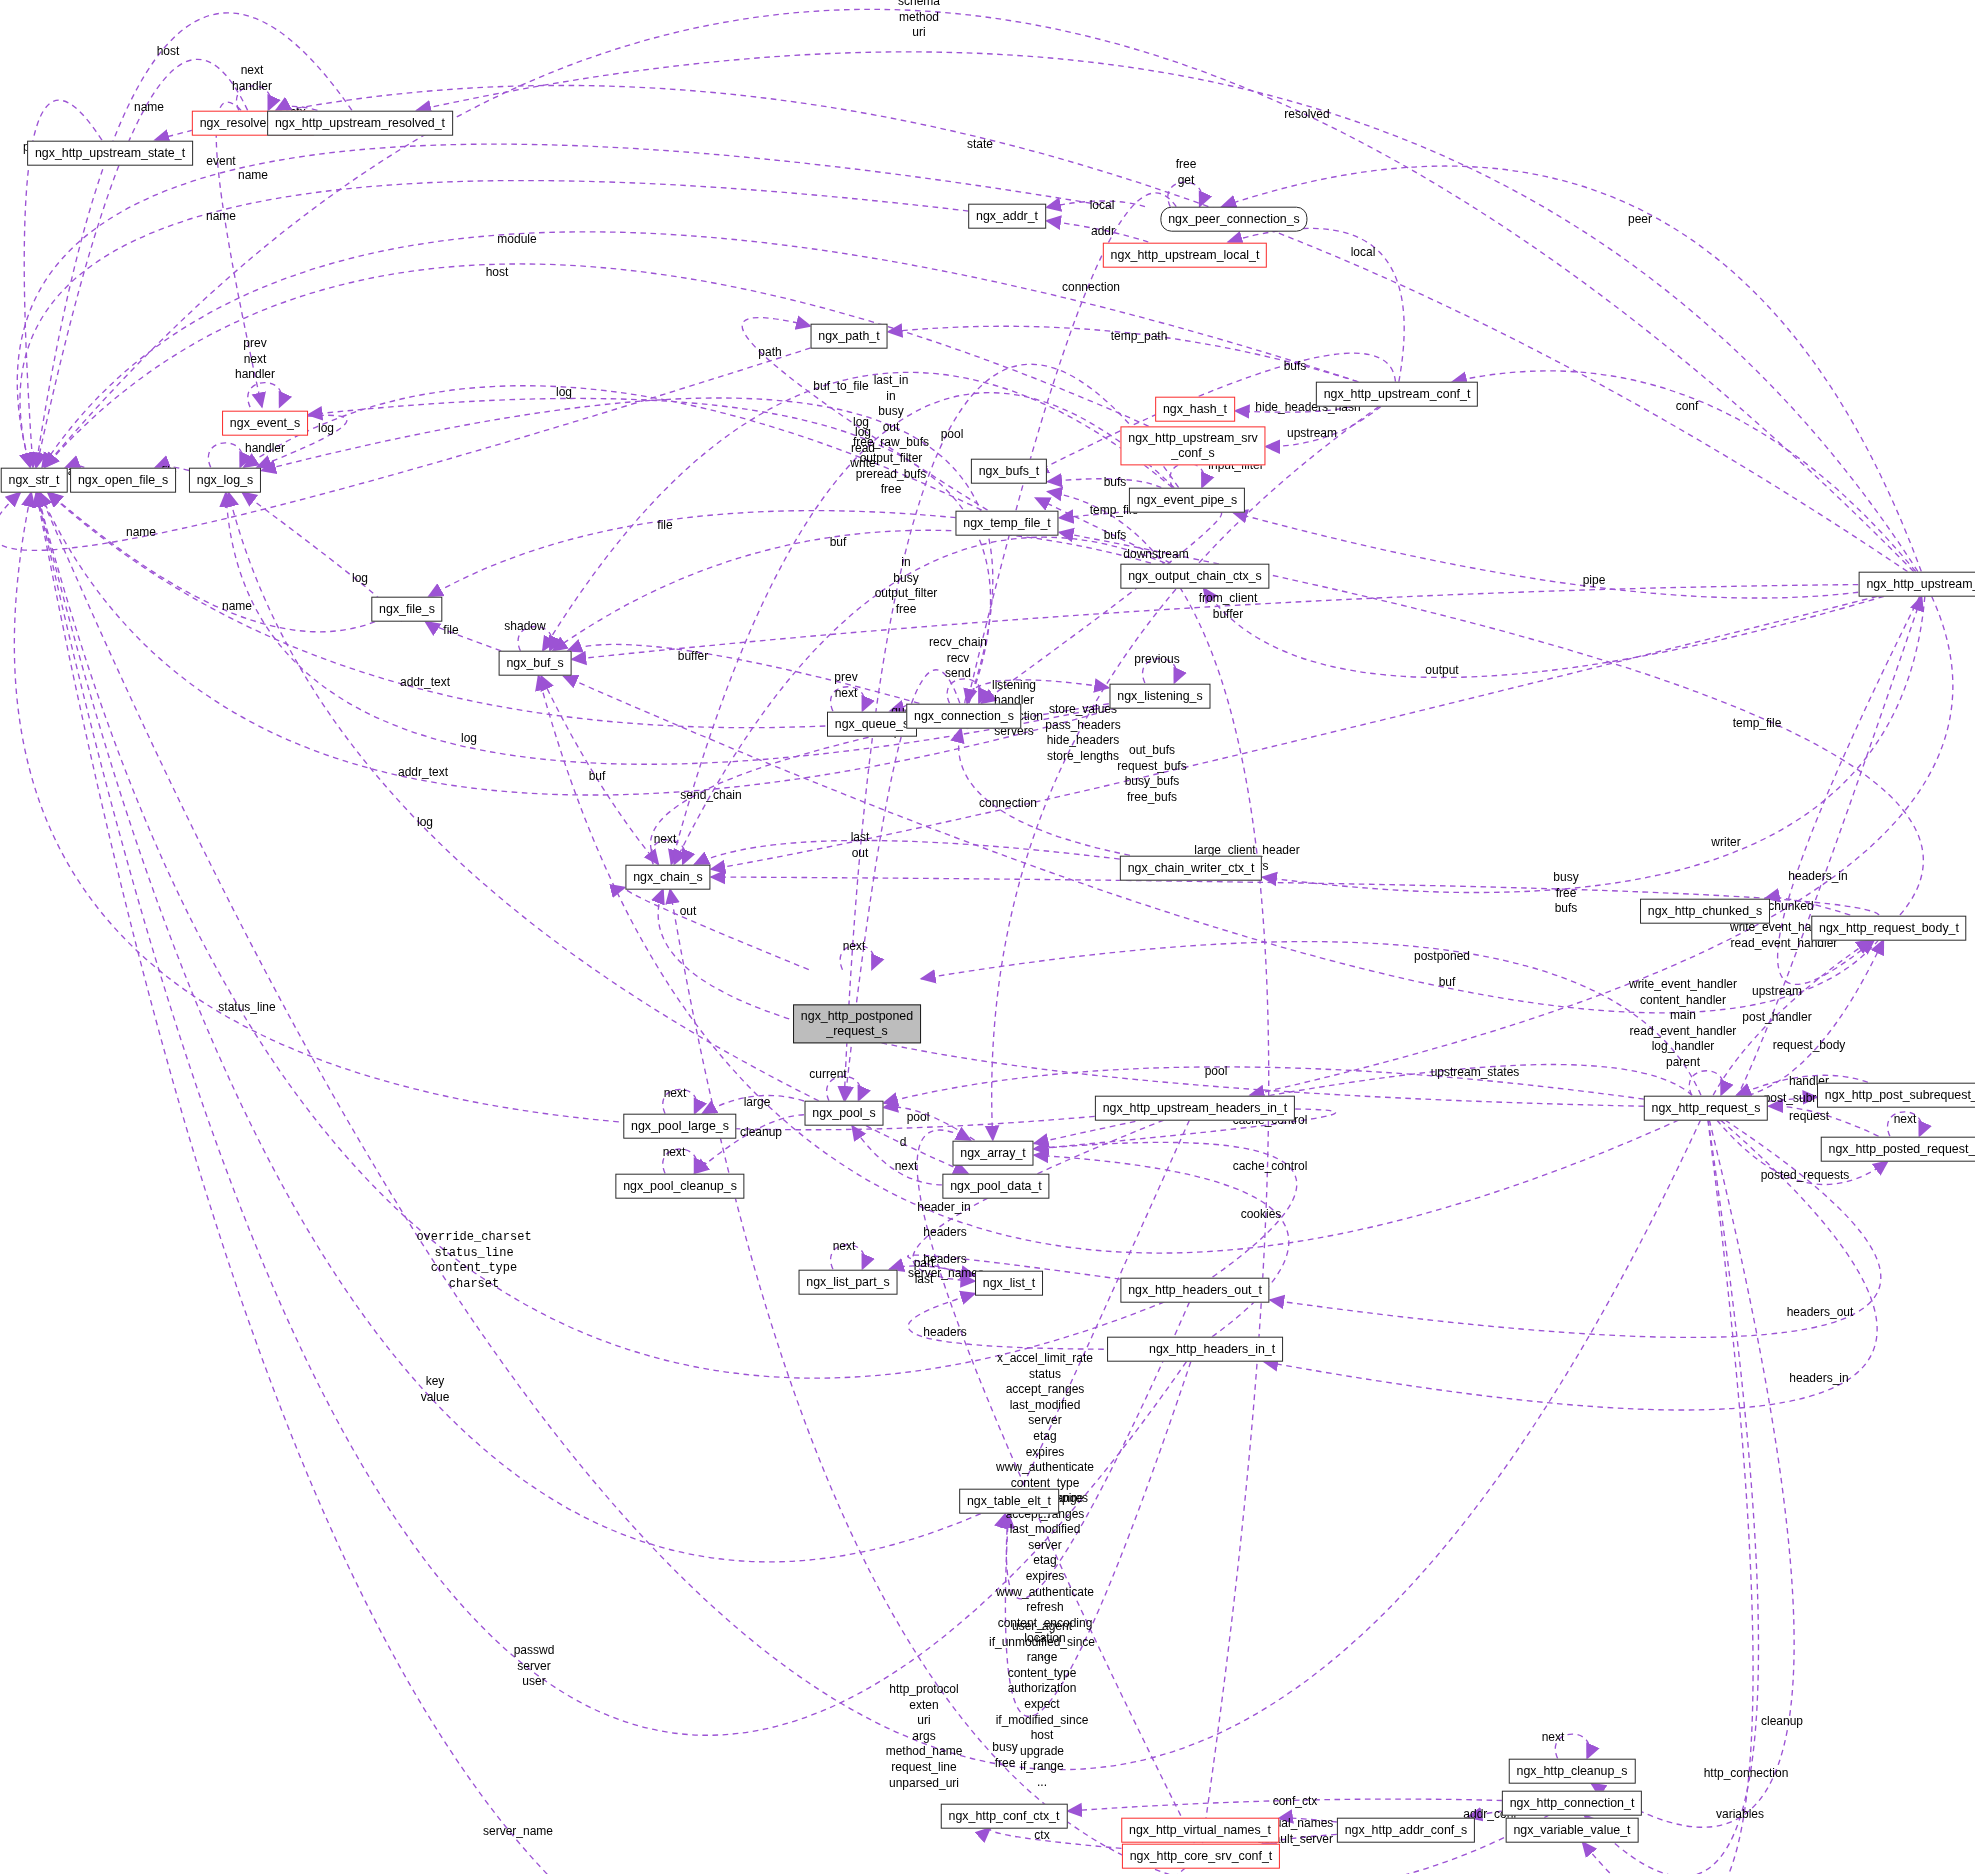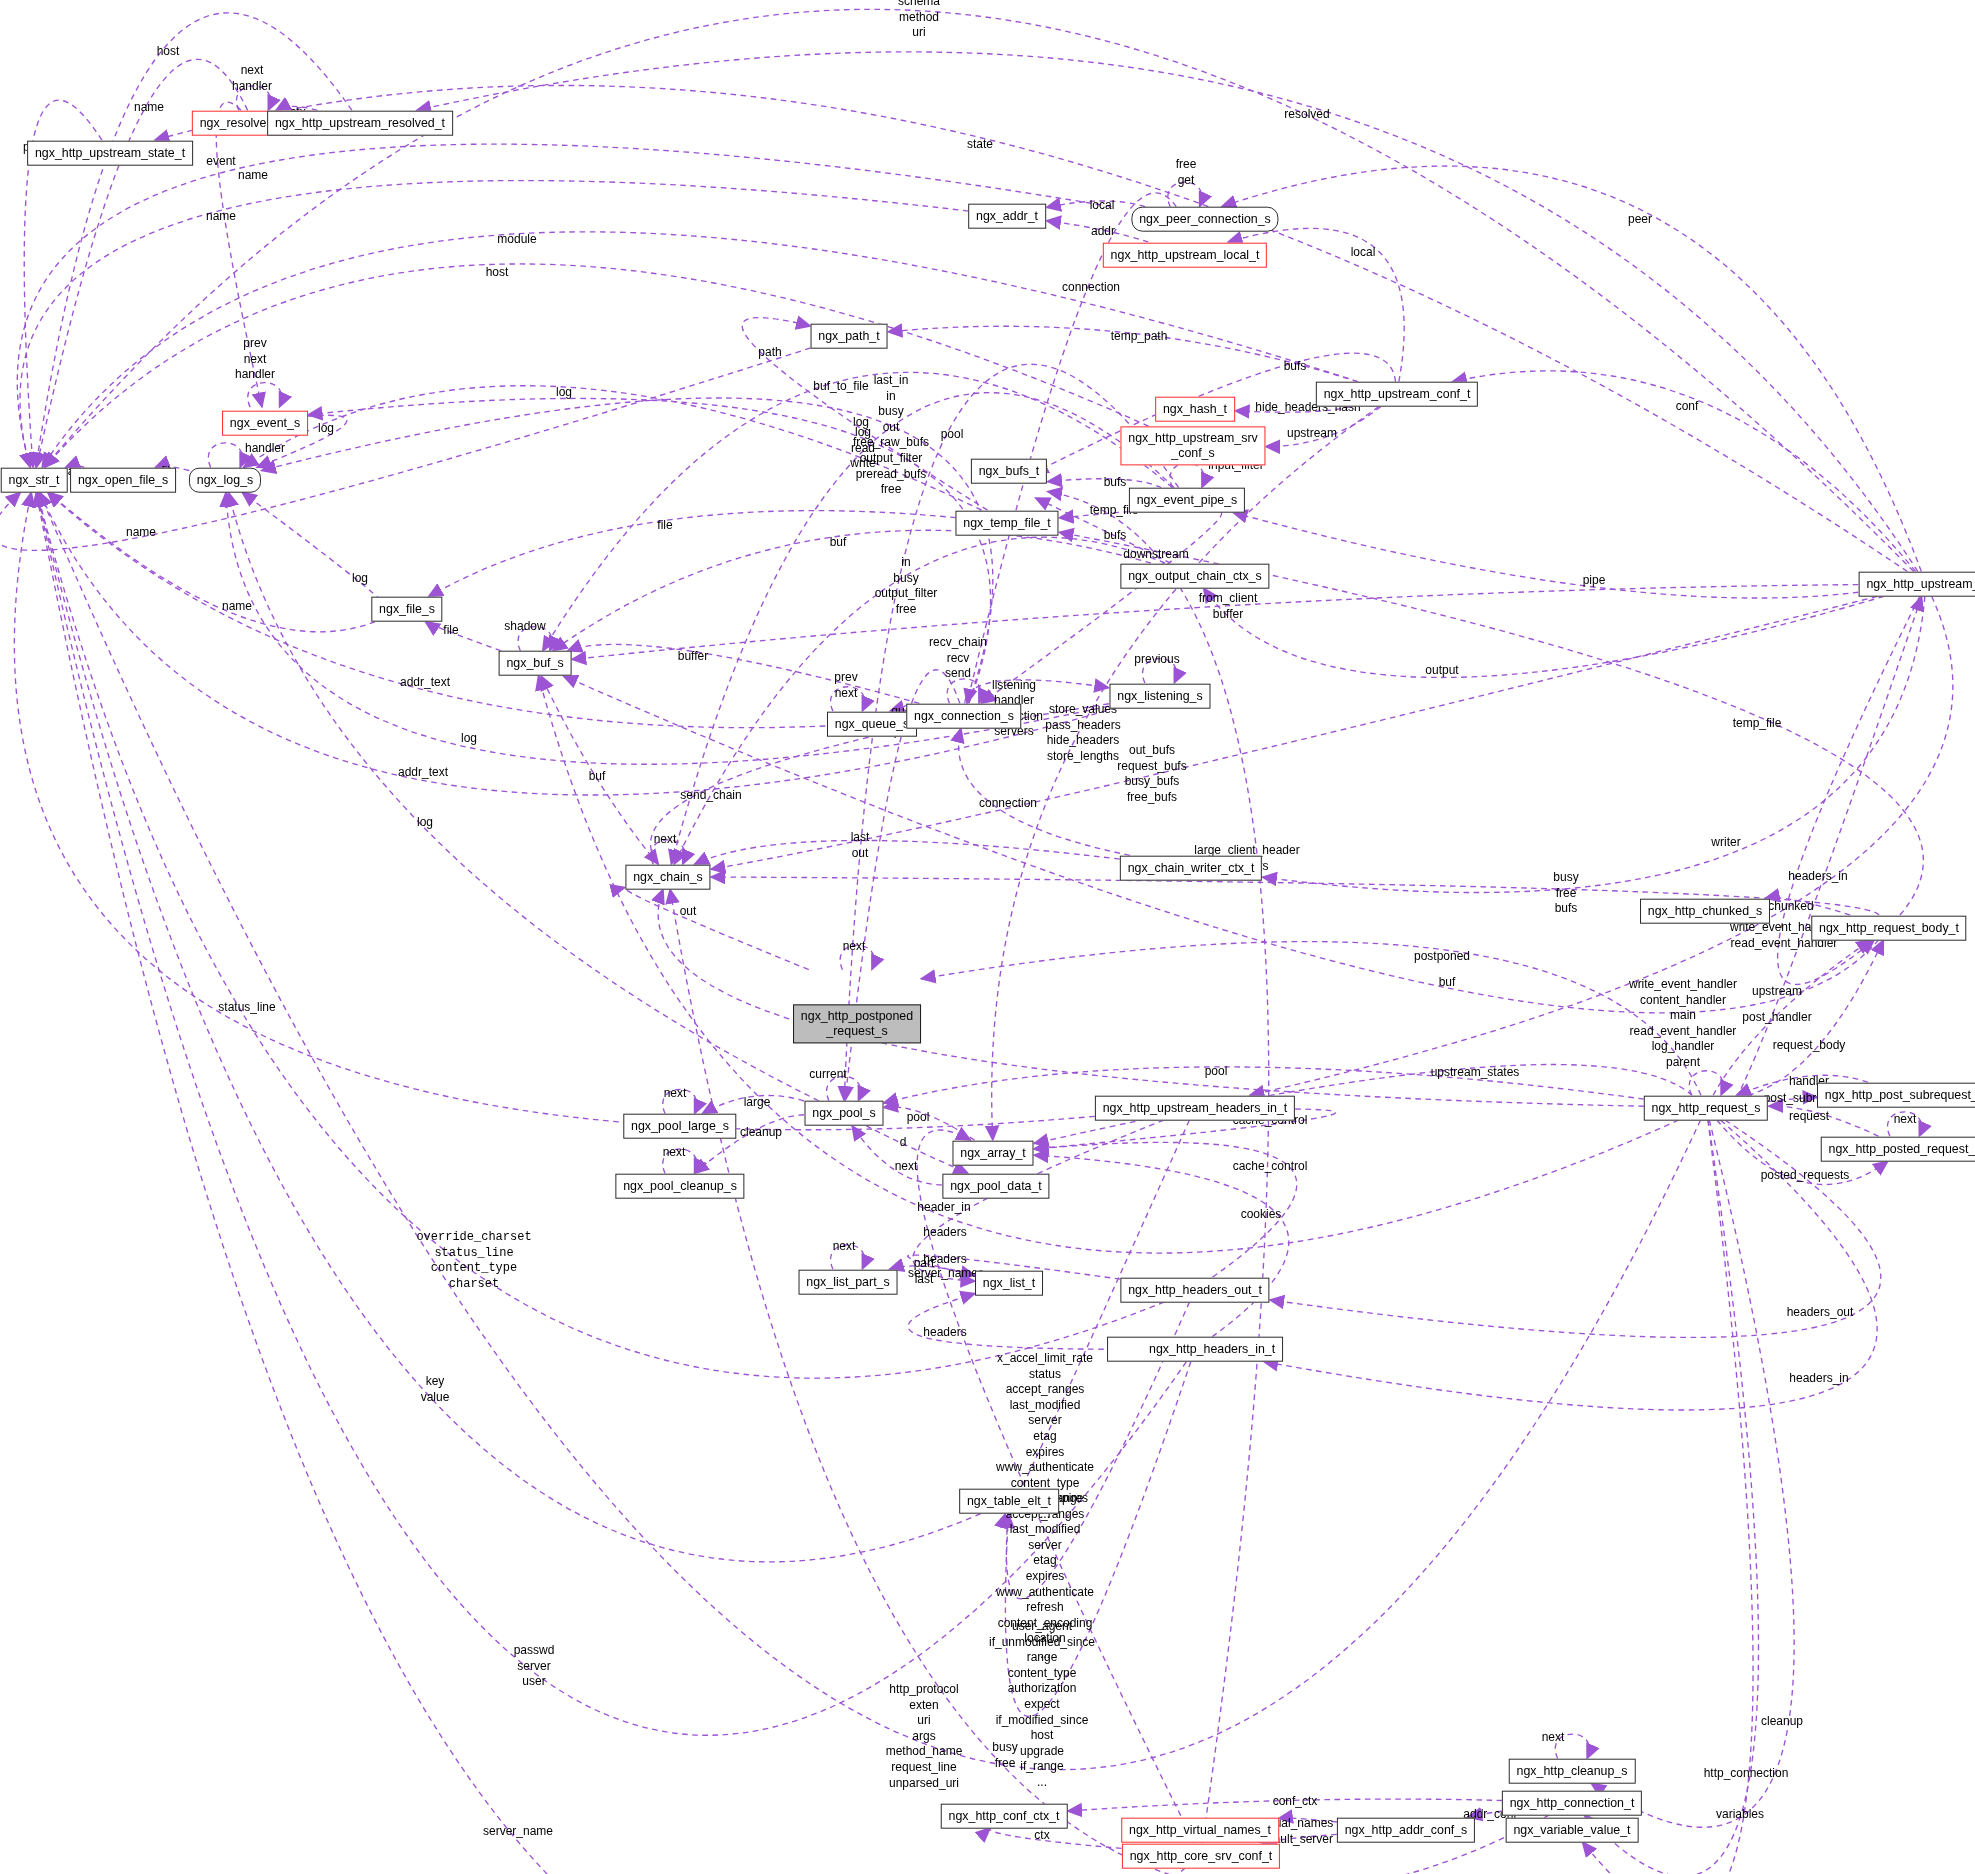--- a/index.html
+++ b/index.html
@@ -153,31 +153,31 @@
       <path d="M 1991.5 3282.5551989730425 Q 1742.5 3260.5 1758.5890410958905 3246" fill="none" stroke="#9c53d4" stroke-width="2.4" stroke-dasharray="10,8" marker-end="url(#arr)"></path>
       <path d="M 2374 3235.598062953995 Q 2290.5 3226.5 2270 3229.5015576323985" fill="none" stroke="#9c53d4" stroke-width="2.4" stroke-dasharray="10,8" marker-end="url(#arr)"></path>
       <path d="M 2374 3257.723404255319 Q 2285.5 3264 2240.935483870968 3273" fill="none" stroke="#9c53d4" stroke-width="2.4" stroke-dasharray="10,8" marker-end="url(#arr)"></path>
       <path d="M 2667.5 3216.296928327645 Q 2645.5 3219 2605.9 3227" fill="none" stroke="#9c53d4" stroke-width="2.4" stroke-dasharray="10,8" marker-end="url(#arr)"></path>
       <path d="M 3032.813269127876 1989 Q 3269 3836 2809.87734241908 3271" fill="none" stroke="#9c53d4" stroke-width="2.4" stroke-dasharray="10,8" marker-end="url(#arr)"></path>
     </svg>
 <div class="node red" style="left: 253px; top: 123px;">ngx_resolver_ctx_s</div>
     <div class="node" style="left: 360px; top: 123px;">ngx_http_upstream_resolved_t</div>
     <div class="node" style="left: 110px; top: 153px;">ngx_http_upstream_state_t</div>
     <div class="node" style="left: 1007px; top: 216px;">ngx_addr_t</div>
-    <div class="node" style="left: 1205px; top: 219px; border-radius: 11px;">ngx_peer_connection_s</div>
+    <div class="node" style="left: 1234px; top: 219px; border-radius: 11px;">ngx_peer_connection_s</div>
     <div class="node red" style="left: 1185px; top: 255px;">ngx_http_upstream_local_t</div>
     <div class="node" style="left: 849px; top: 336px;">ngx_path_t</div>
     <div class="node red" style="left: 1195px; top: 409px;">ngx_hash_t</div>
     <div class="node" style="left: 1397px; top: 394px;">ngx_http_upstream_conf_t</div>
     <div class="node red" style="left: 1193px; top: 446px;">ngx_http_upstream_srv
 _conf_s</div>
     <div class="node red" style="left: 265px; top: 423px;">ngx_event_s</div>
     <div class="node" style="left: 34px; top: 480px;">ngx_str_t</div>
     <div class="node" style="left: 123px; top: 480px;">ngx_open_file_s</div>
-    <div class="node" style="left: 225px; top: 480px; border-radius: 10px;">ngx_log_s</div>
+    <div class="node" style="left: 225px; top: 480px;">ngx_log_s</div>
     <div class="node" style="left: 1009px; top: 471px;">ngx_bufs_t</div>
     <div class="node" style="left: 1187px; top: 500px;">ngx_event_pipe_s</div>
     <div class="node" style="left: 1007px; top: 523px;">ngx_temp_file_t</div>
     <div class="node" style="left: 1195px; top: 576px;">ngx_output_chain_ctx_s</div>
     <div class="node" style="left: 1926px; top: 584px;">ngx_http_upstream_s</div>
     <div class="node" style="left: 407px; top: 609px;">ngx_file_s</div>
     <div class="node" style="left: 535px; top: 663px;">ngx_buf_s</div>
     <div class="node" style="left: 872px; top: 724px;">ngx_queue_s</div>
     <div class="node" style="left: 964px; top: 716px;">ngx_connection_s</div>
     <div class="node" style="left: 1160px; top: 696px;">ngx_listening_s</div>

